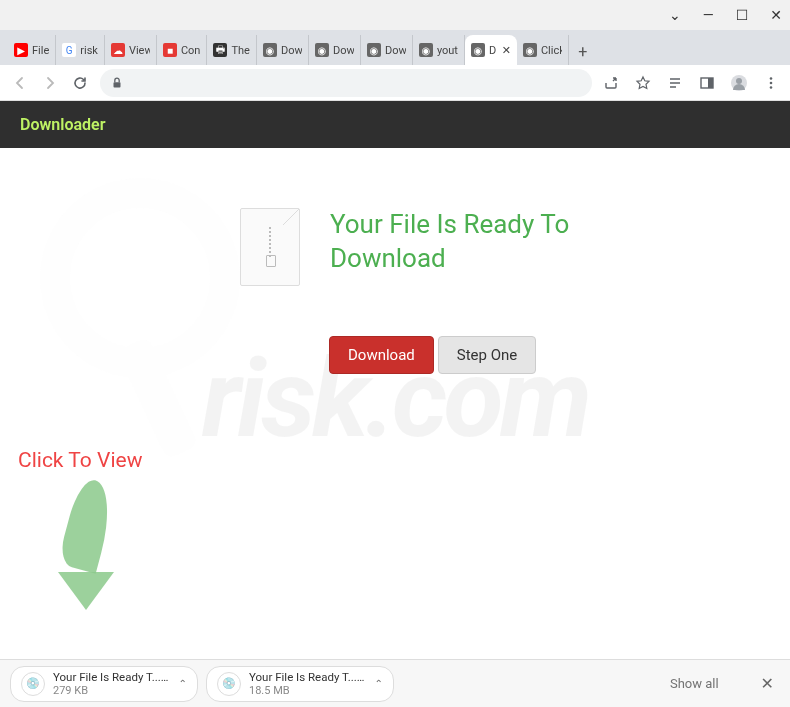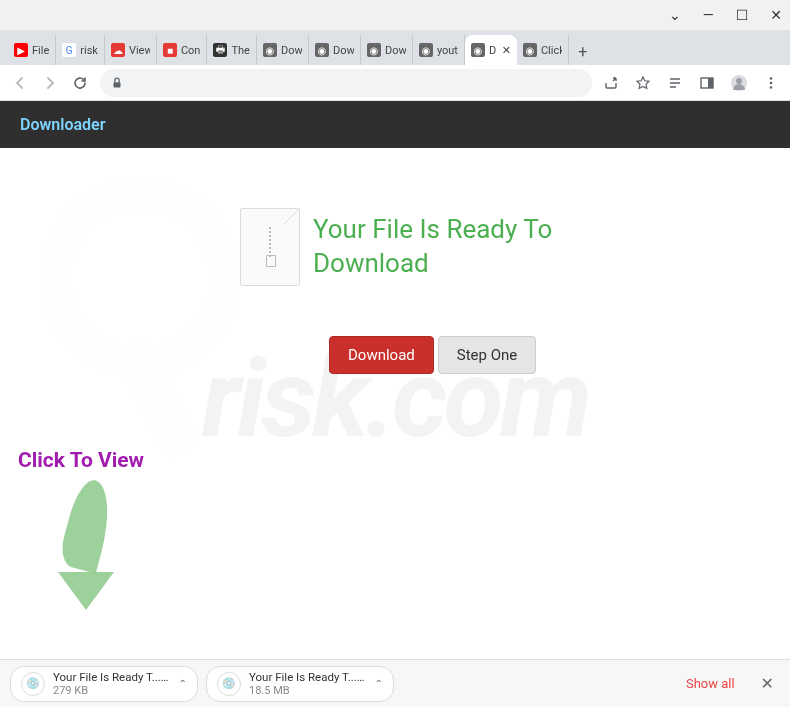--- a/index.html
+++ b/index.html
@@ -21,58 +21,58 @@
 
 .toolbar { height: 36px; background: #fff; display: flex; align-items: center; padding: 0 10px; gap: 10px; border-bottom: 1px solid #e0e0e0; }
 .toolbar .nav-btn { width: 20px; height: 20px; display: flex; align-items: center; justify-content: center; color: #5f6368; }
 .toolbar .nav-btn.disabled { color: #bababa; }
 .omnibox { flex: 1; height: 28px; background: #f1f3f4; border-radius: 14px; display: flex; align-items: center; padding: 0 10px; }
 .lock-icon { width: 14px; height: 14px; color: #5f6368; }
 .toolbar-actions { display: flex; gap: 14px; align-items: center; color: #5f6368; }
 .toolbar-actions span { width: 18px; height: 18px; display: flex; align-items: center; justify-content: center; }
 
 
-.page-header { background: #2f2f2f; color: #7dd3fc; padding: 14px 20px; font-weight: 600; font-size: 16px; }
+.page-header { background: #2f2f2f; color: #bef264; padding: 14px 20px; font-weight: 600; font-size: 16px; }
 
 
 .content { position: relative; padding: 60px 40px; height: 500px; }
 .watermark { position: absolute; inset: 0; opacity: 0.08; display: flex; align-items: center; justify-content: center; pointer-events: none; overflow: hidden; }
 .watermark-text { font-size: 110px; font-weight: bold; color: #777; font-style: italic; letter-spacing: -4px; }
 .watermark-mag { position: absolute; left: 40px; top: 30px; width: 200px; height: 200px; border: 30px solid #ddd; border-radius: 50%; opacity: 0.4; }
 .watermark-mag::after { content: ""; position: absolute; width: 35px; height: 120px; background: #ddd; bottom: -110px; left: 50%; transform: rotate(-25deg); border-radius: 10px; }
 
-.main-row { display: flex; align-items: center; gap: 13px; margin-left: 200px; position: relative; z-index: 2; }
+.main-row { display: flex; align-items: flex-start; gap: 30px; margin-left: 200px; position: relative; z-index: 2; }
 .file-icon { width: 60px; height: 78px; background: #fafafa; border: 1px solid #ddd; border-radius: 2px; position: relative; }
 .file-icon::before { content: ""; position: absolute; top: 0; right: 0; width: 16px; height: 16px; background: linear-gradient(135deg, transparent 48%, #ddd 50%, #fafafa 52%); }
 .zipper { position: absolute; left: 50%; top: 18px; width: 2px; height: 32px; background: repeating-linear-gradient(#bbb 0 2px, transparent 2px 4px); transform: translateX(-50%); }
 .zipper::after { content: ""; position: absolute; bottom: -8px; left: -3px; width: 8px; height: 10px; border: 1px solid #bbb; border-radius: 1px; }
 
 .headline { font-size: 26px; font-weight: 400; color: #4CAF50; line-height: 1.3; max-width: 280px; }
 
 .buttons { margin-left: 289px; margin-top: 50px; display: flex; gap: 4px; position: relative; z-index: 2; }
 .btn { padding: 9px 18px; border-radius: 4px; font-size: 15px; border: 1px solid; cursor: default; }
 .btn-primary { background: #c9302c; border-color: #ac2925; color: #fff; }
 .btn-secondary { background: #e5e5e5; border-color: #ccc; color: #333; }
 
 .cta { position: absolute; left: 18px; top: 300px; z-index: 2; }
-.cta-text { font-size: 21px; font-weight: bold; color: #a21caf; }
+.cta-text { font-size: 21px; font-weight: normal; color: #ef4444; }
 .arrow { width: 80px; height: 130px; position: relative; margin-top: 8px; margin-left: 30px; }
 .arrow-body { position: absolute; width: 40px; height: 90px; background: #8bc98b; border-radius: 50% 80% 0 50% / 60% 100% 0 40%; transform: rotate(15deg); left: 20px; opacity: 0.85; }
 .arrow-head { position: absolute; bottom: 0; left: 10px; width: 0; height: 0; border-left: 28px solid transparent; border-right: 28px solid transparent; border-top: 38px solid #8bc98b; opacity: 0.85; }
 
 
 .download-bar { position: absolute; bottom: 0; left: 0; right: 0; height: 48px; background: #f7f7f7; border-top: 1px solid #ddd; display: flex; align-items: center; padding: 0 10px; gap: 8px; }
 .download-item { display: flex; align-items: center; gap: 8px; border: 1px solid #ddd; background: #fff; border-radius: 14px; padding: 5px 10px; height: 36px; width: 188px; }
 .dl-icon { width: 24px; height: 24px; border: 1px solid #ddd; border-radius: 50%; display: flex; align-items: center; justify-content: center; font-size: 11px; color: #888; flex-shrink: 0; }
 .dl-info { flex: 1; overflow: hidden; }
 .dl-name { font-size: 11.5px; color: #333; white-space: nowrap; overflow: hidden; text-overflow: ellipsis; }
 .dl-size { font-size: 11px; color: #888; }
 .dl-chevron { font-size: 10px; color: #666; }
 .spacer { flex: 1; }
-.show-all { color: #ef4444; font-size: 13px; margin-right: 12px; }
+.show-all { color: #737373; font-size: 13px; margin-right: 28px; }
 .close-bar { font-size: 16px; color: #666; padding: 0 6px; }
 
 svg { display: block; }
 </style>
 </head>
 <body>
 
 <div class="window-controls">
   <span>⌄</span>
   <span>—</span>

